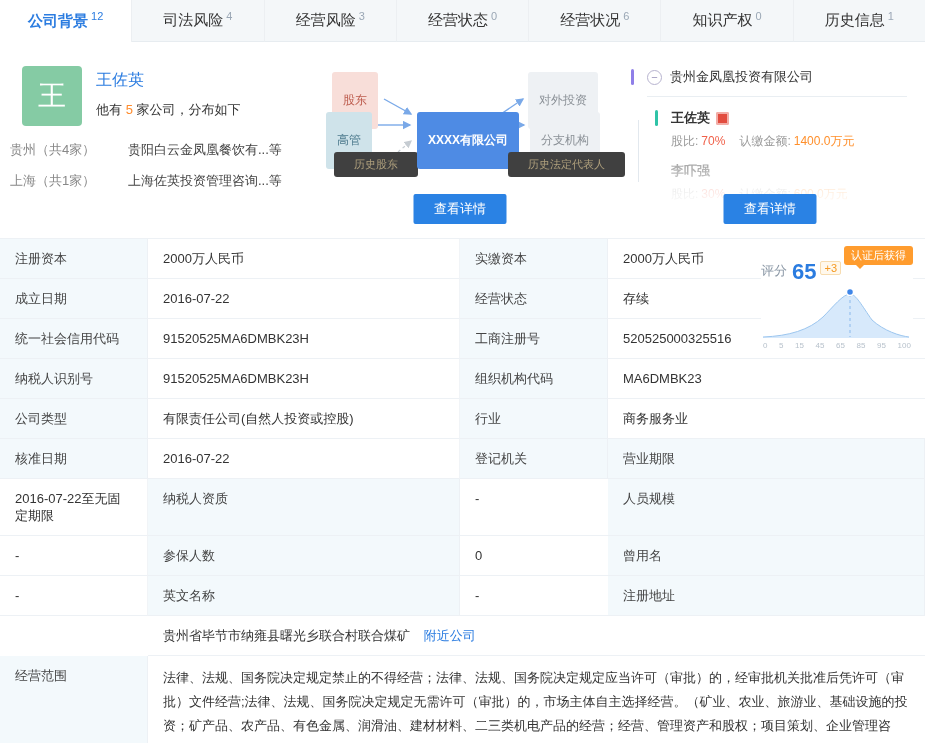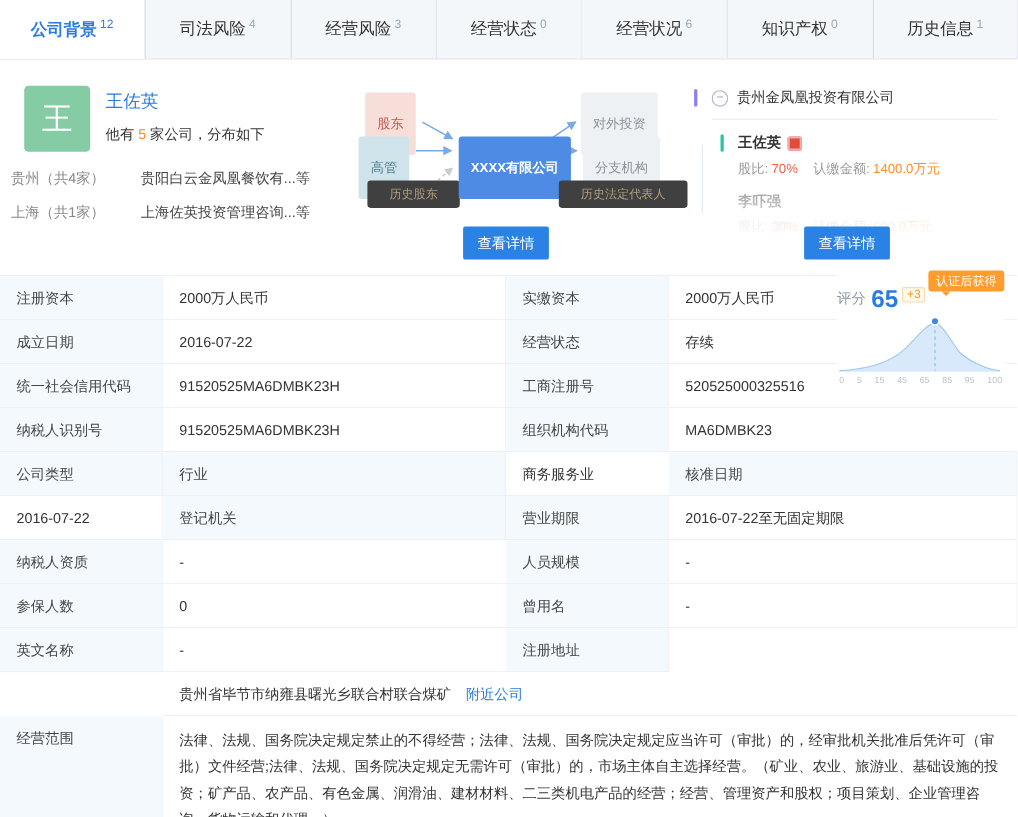--- a/index.html
+++ b/index.html
@@ -1,21 +1,21 @@
 <!DOCTYPE html>
 <html><head>
 <meta charset="utf-8">
 <style>
   * { margin:0; padding:0; box-sizing:border-box; }
   html,body { background:#fff; }
   body { font-family:"Liberation Sans","DejaVu Sans",sans-serif; color:#333; }
   .page { position:relative; width:925px; height:743px; background:#fff; overflow:hidden; }
 
   
-  .tabbar { display:flex; height:54px; background:#6d28d9; }
+  .tabbar { display:flex; height:42px; background:#c2410c; }
   .tab { flex:1; display:flex; align-items:center; justify-content:center;
          font-size:15px; color:#333; cursor:pointer; background:#f4f7f9;
          border-right:1px solid #eceff2; border-bottom:1px solid #e7ecf0; }
   .tab:last-child { border-right:none; }
   .tab.active { background:#fff; border-bottom:none; }
   .tab.active .tab-label { color:#2b7ce0; font-weight:bold; }
   .tab-count { font-size:11px; color:#9aa7b5; margin-left:3px; position:relative; top:-5px; }
   .tab.active .tab-count { color:#2b7ce0; }
 
   
@@ -39,21 +39,21 @@
   .panel.graph { width:310px; padding-top:24px; }
   .graph-area { position:relative; width:300px; height:118px; margin:0 auto; }
   .garrows { position:absolute; left:0; top:0; }
   .gnode { position:absolute; font-size:12px; padding:20px 11px; border-radius:3px; white-space:nowrap; }
   .n-red    { background:#f8ded9; color:#bd5c4e; }
   .n-teal   { background:#cfe3ea; color:#4e7b8e; }
   .n-tan    { background:#404040; color:#ae9f7c; font-size:11px; padding:5px 20px; }
   .n-gray   { background:#eef1f4; color:#8b9197; }
   .n-center { background:#4e8be4; color:#fff; font-weight:bold; }
   .detail-btn { position:absolute; bottom:14px; left:50%; transform:translateX(-50%);
-                width:78px; height:30px; background:#2a82e4; color:#fff; font-size:13px;
+                width:93px; height:30px; background:#2a82e4; color:#fff; font-size:13px;
                 border:none; border-radius:2px; cursor:pointer; font-family:inherit; }
 
   
   .panel.equity { flex:1; padding:26px 18px 0 32px; }
   .equity-header { position:relative; display:flex; align-items:center; padding-bottom:10px;
                    border-bottom:1px solid #e9eef2; }
   .accent { display:inline-block; width:3px; height:16px; border-radius:2px; }
   .accent.purple { background:#8f7fe8; position:absolute; left:-16px; top:1px; }
   .accent.teal   { background:#2fc3a7; position:absolute; left:-16px; top:1px; }
   .minus-circle { width:15px; height:15px; border:1px solid #b7b3cf; border-radius:50%;
@@ -260,20 +260,21 @@
     <div class="tv">91520525MA6DMBK23H</div>
     <div class="tl">工商注册号</div>
     <div class="tv last">520525000325516</div>
 
     <div class="tl">纳税人识别号</div>
     <div class="tv">91520525MA6DMBK23H</div>
     <div class="tl">组织机构代码</div>
     <div class="tv last">MA6DMBK23</div>
 
     <div class="tl">公司类型</div>
+    <div class="tv">有限责任公司(自然人投资或控股)</div>
     <div class="tl">行业</div>
     <div class="tv last">商务服务业</div>
 
     <div class="tl">核准日期</div>
     <div class="tv">2016-07-22</div>
     <div class="tl">登记机关</div>
 
     <div class="tl">营业期限</div>
     <div class="tv">2016-07-22至无固定期限</div>
     <div class="tl">纳税人资质</div>

